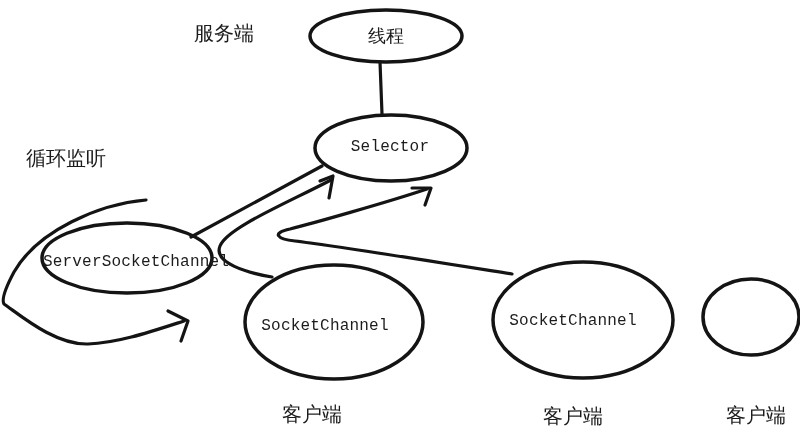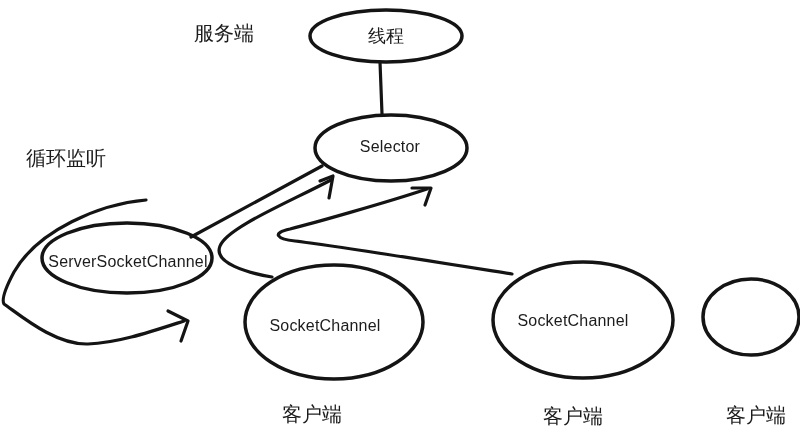--- a/index.html
+++ b/index.html
@@ -15,21 +15,21 @@
   }
   .stage svg { position:absolute; left:0; top:0; }
   .lbl {
     position: absolute;
     transform: translate(-50%,-50%);
     white-space: nowrap;
     color: #1c1c1c;
     user-select: none;
   }
   .lbl-cn   { font-size: 20px; }
-  .lbl-node { font-size: 16px; letter-spacing: .2px; }
+  .lbl-node { font-size: 16px; letter-spacing: .2px; font-family: Liberation Mono, monospace; }
   .lbl-sm   { font-size: 18px; }
   .ink  { fill:none; stroke:var(--ink,#141414); stroke-width:3.2; stroke-linecap:round; stroke-linejoin:round; }
   .node { fill:#ffffff; stroke:var(--ink,#141414); stroke-width:3.5; }
 </style>
 </head>
 <body>
 
 <div class="stage">
 
   <svg width="800" height="443" viewBox="0 0 800 443">
@@ -53,21 +53,21 @@
 
     <path class="ink" d="M 512 274 C 430 261, 330 245, 295 241 C 277 239, 271 233, 290 229 C 310 224, 385 203, 427 189"></path>
     <path class="ink" d="M 412 188 L 431 188 L 425 205"></path>
   </svg>
 
   <div class="lbl lbl-cn" style="left:224px; top:33px;">服务端</div>
   <div class="lbl lbl-cn" style="left:66px;  top:158px;">循环监听</div>
 
   <div class="lbl lbl-sm" style="left:386px; top:36px;">线程</div>
   <div class="lbl lbl-node" style="left:390px; top:147px;">Selector</div>
-  <div class="lbl lbl-node" style="left:128px; top:262px;">ServerSocketChannel</div>
+  <div class="lbl lbl-node" style="left:136px; top:262px;">ServerSocketChannel</div>
   <div class="lbl lbl-node" style="left:325px; top:326px;">SocketChannel</div>
   <div class="lbl lbl-node" style="left:573px; top:321px;">SocketChannel</div>
 
   <div class="lbl lbl-cn" style="left:312px; top:414px;">客户端</div>
   <div class="lbl lbl-cn" style="left:573px; top:416px;">客户端</div>
   <div class="lbl lbl-cn" style="left:756px; top:415px;">客户端</div>
 
 </div>
 
 </body></html>

